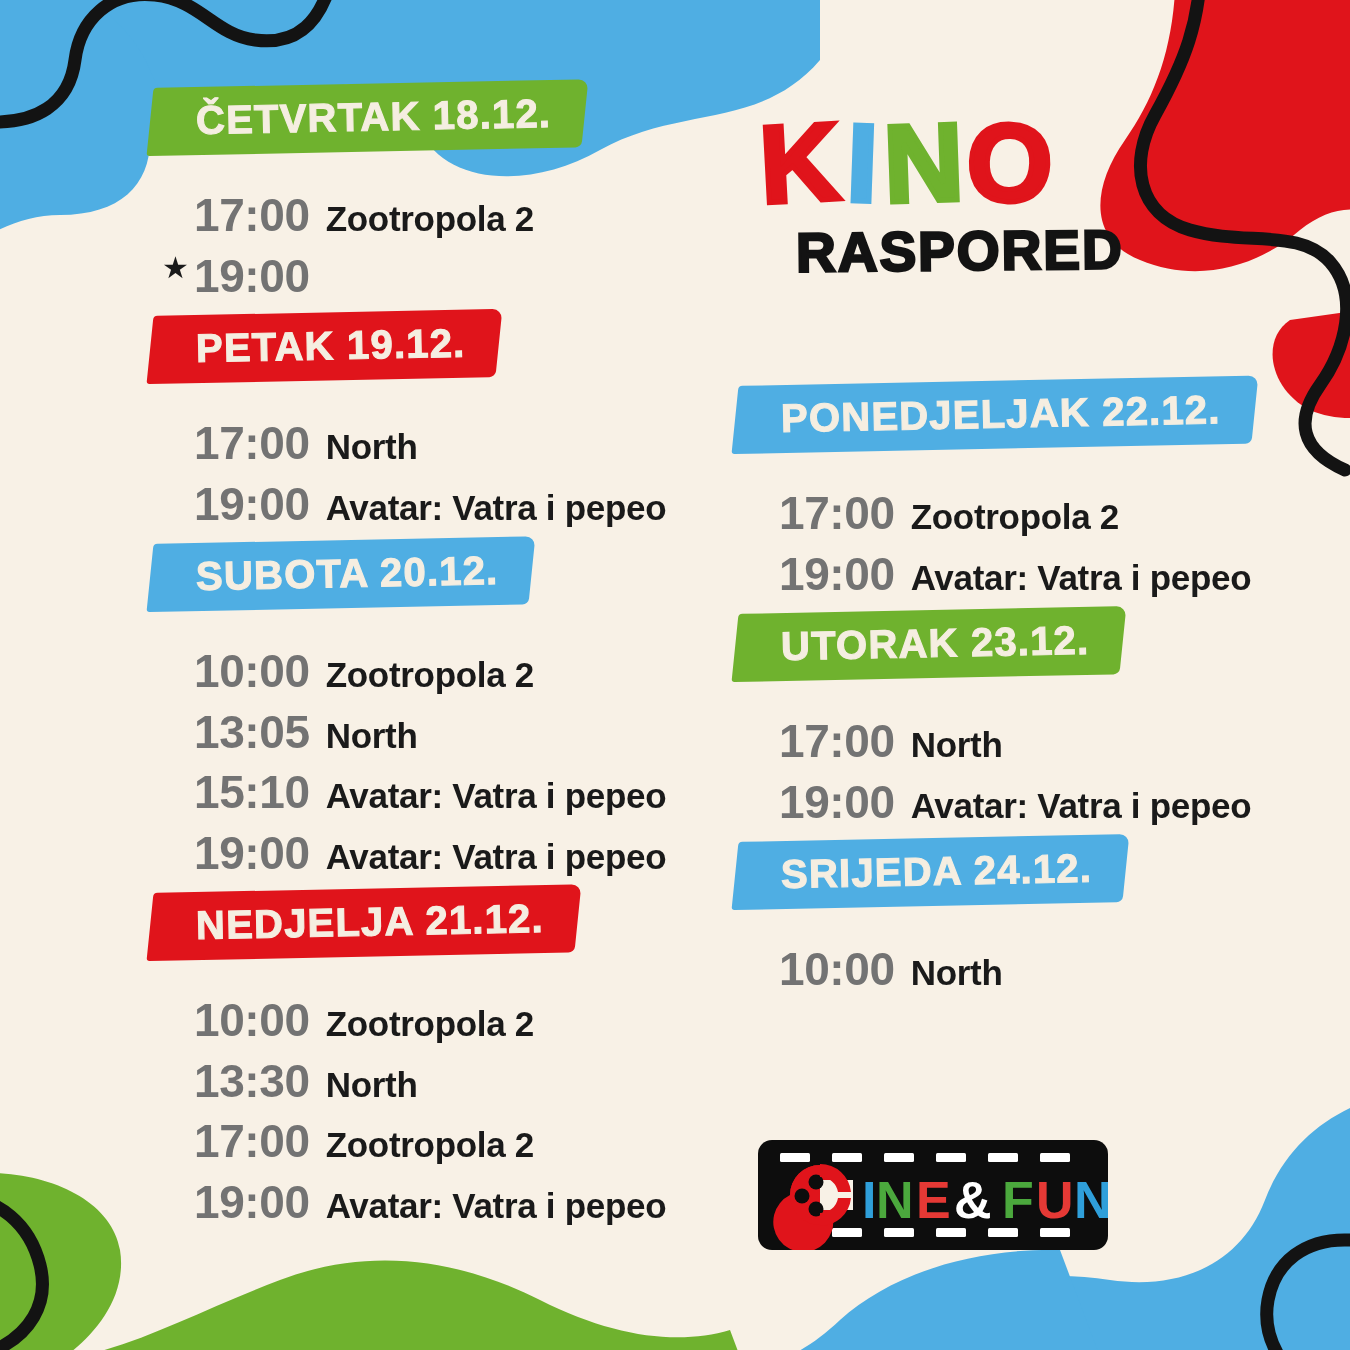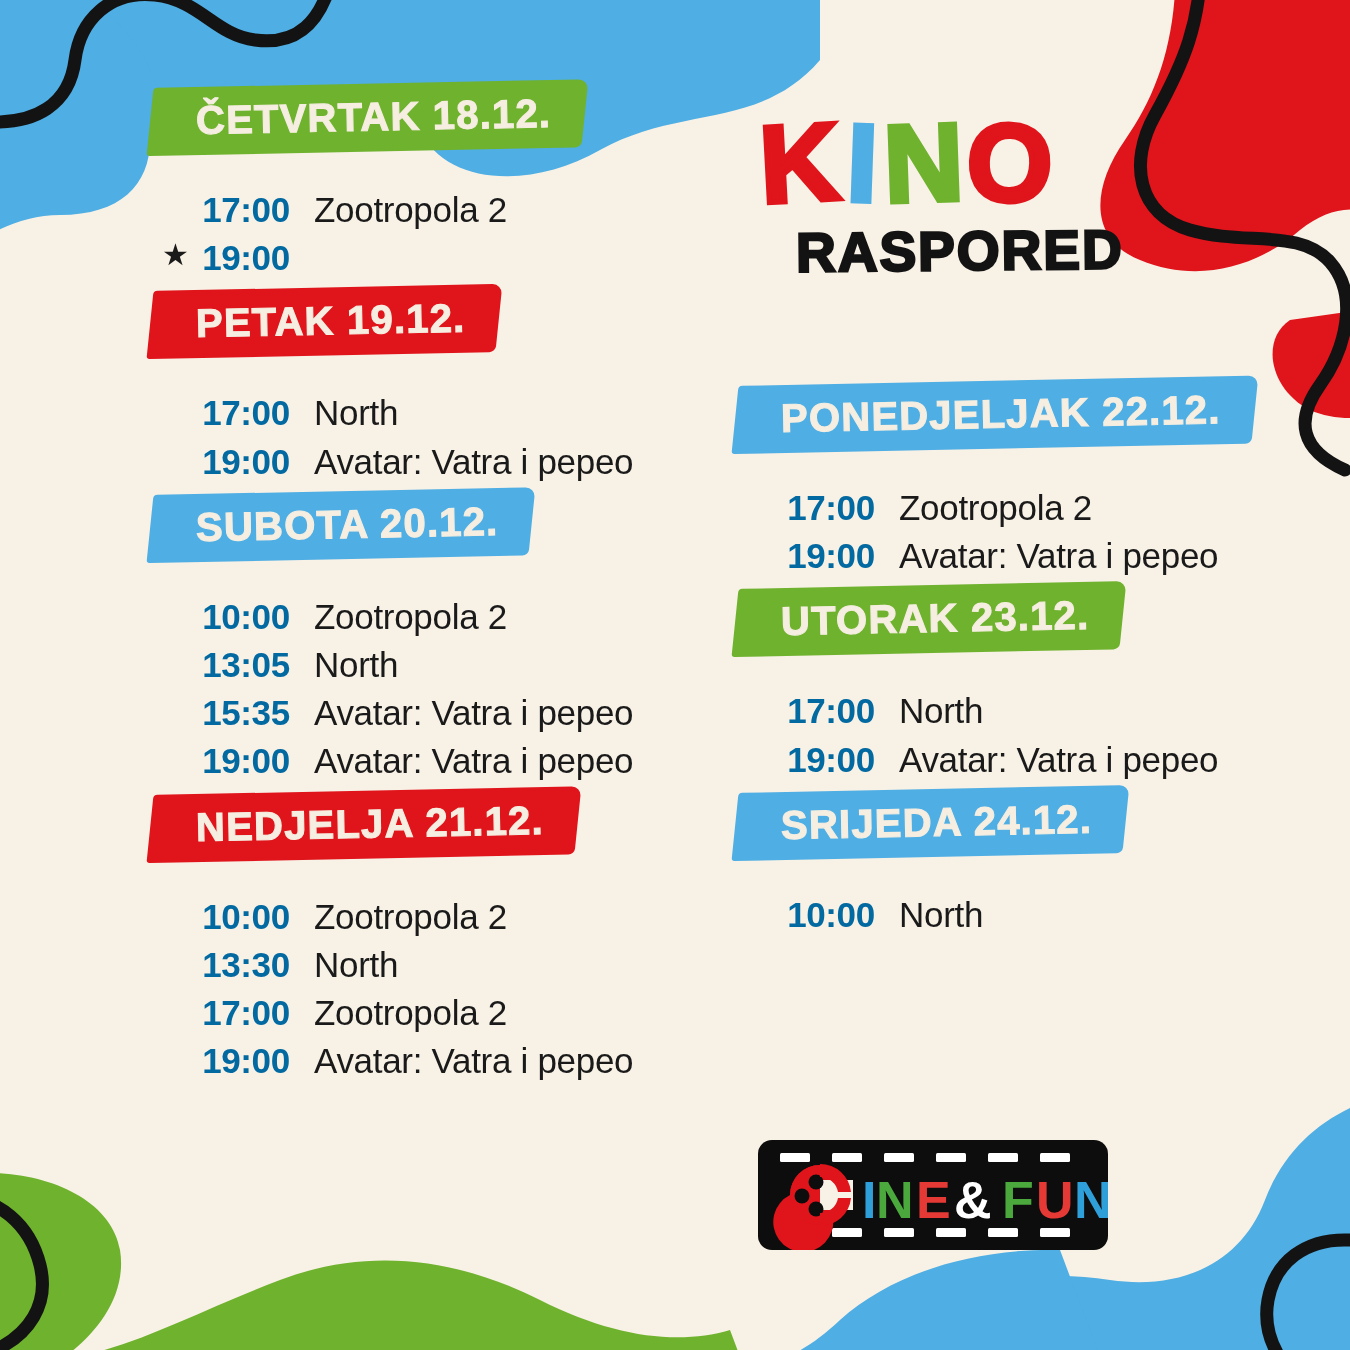--- a/index.html
+++ b/index.html
@@ -80,29 +80,28 @@
     position: absolute;
     left: 12px;
     top: 2px;
     font-size: 30px;
     color: #1A1A1A;
     line-height: 1;
   }
   .showtime-time {
     font-family: "Liberation Sans", sans-serif;
     font-weight: bold;
-    font-size: 35px;
-    color: #0369a1;
+    font-size: 46px;
+    color: #737373;
     letter-spacing: -0.4px;
     min-width: 104px;
-    text-align: center;
   }
   .showtime-title {
     font-family: "Liberation Sans", sans-serif;
-    font-weight: normal;
+    font-weight: bold;
     font-size: 35px;
     color: #1A1A1A;
     margin-left: 16px;
     letter-spacing: -0.3px;
     white-space: nowrap;
   }
 
   
   #title-area {
     position: absolute;
@@ -212,21 +211,21 @@
       <div class="day-block"><div class="day-banner blue"><span class="day-banner-label">SUBOTA 20.12.</span></div><ul class="showtimes">
           <li class="showtime-row">
             <span class="showtime-time">10:00</span>
             <span class="showtime-title">Zootropola 2</span>
           </li>
           <li class="showtime-row">
             <span class="showtime-time">13:05</span>
             <span class="showtime-title">North</span>
           </li>
           <li class="showtime-row">
-            <span class="showtime-time">15:35</span>
+            <span class="showtime-time">15:10</span>
             <span class="showtime-title">Avatar: Vatra i pepeo</span>
           </li>
           <li class="showtime-row">
             <span class="showtime-time">19:00</span>
             <span class="showtime-title">Avatar: Vatra i pepeo</span>
           </li>
         </ul></div>
       <div class="day-block"><div class="day-banner red"><span class="day-banner-label">NEDJELJA 21.12.</span></div><ul class="showtimes">
           <li class="showtime-row">
             <span class="showtime-time">10:00</span>

